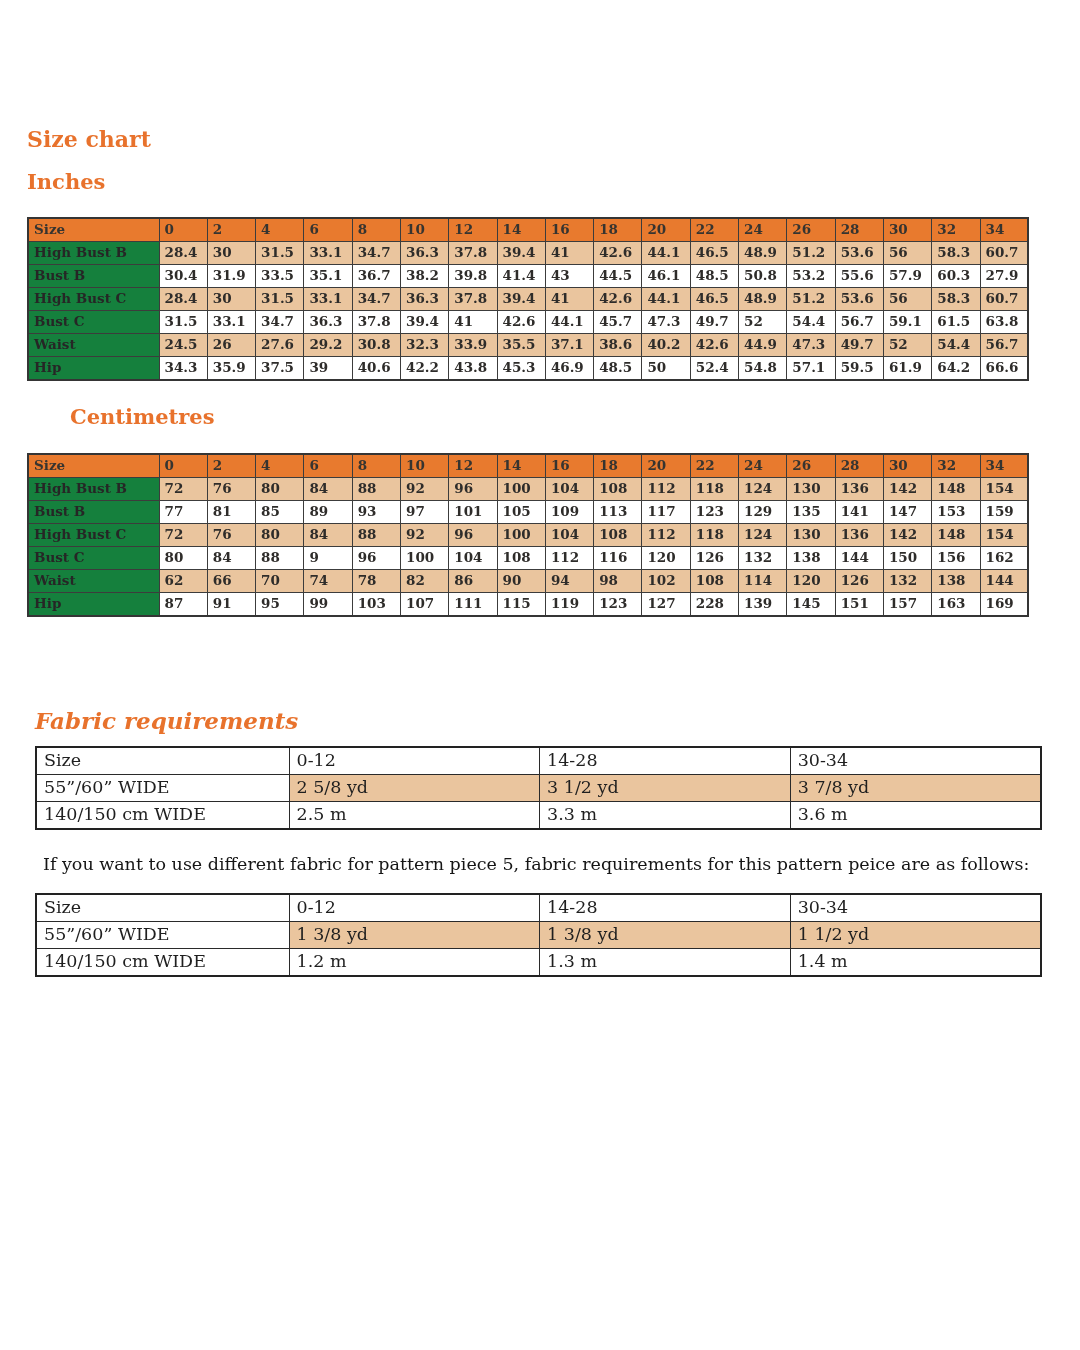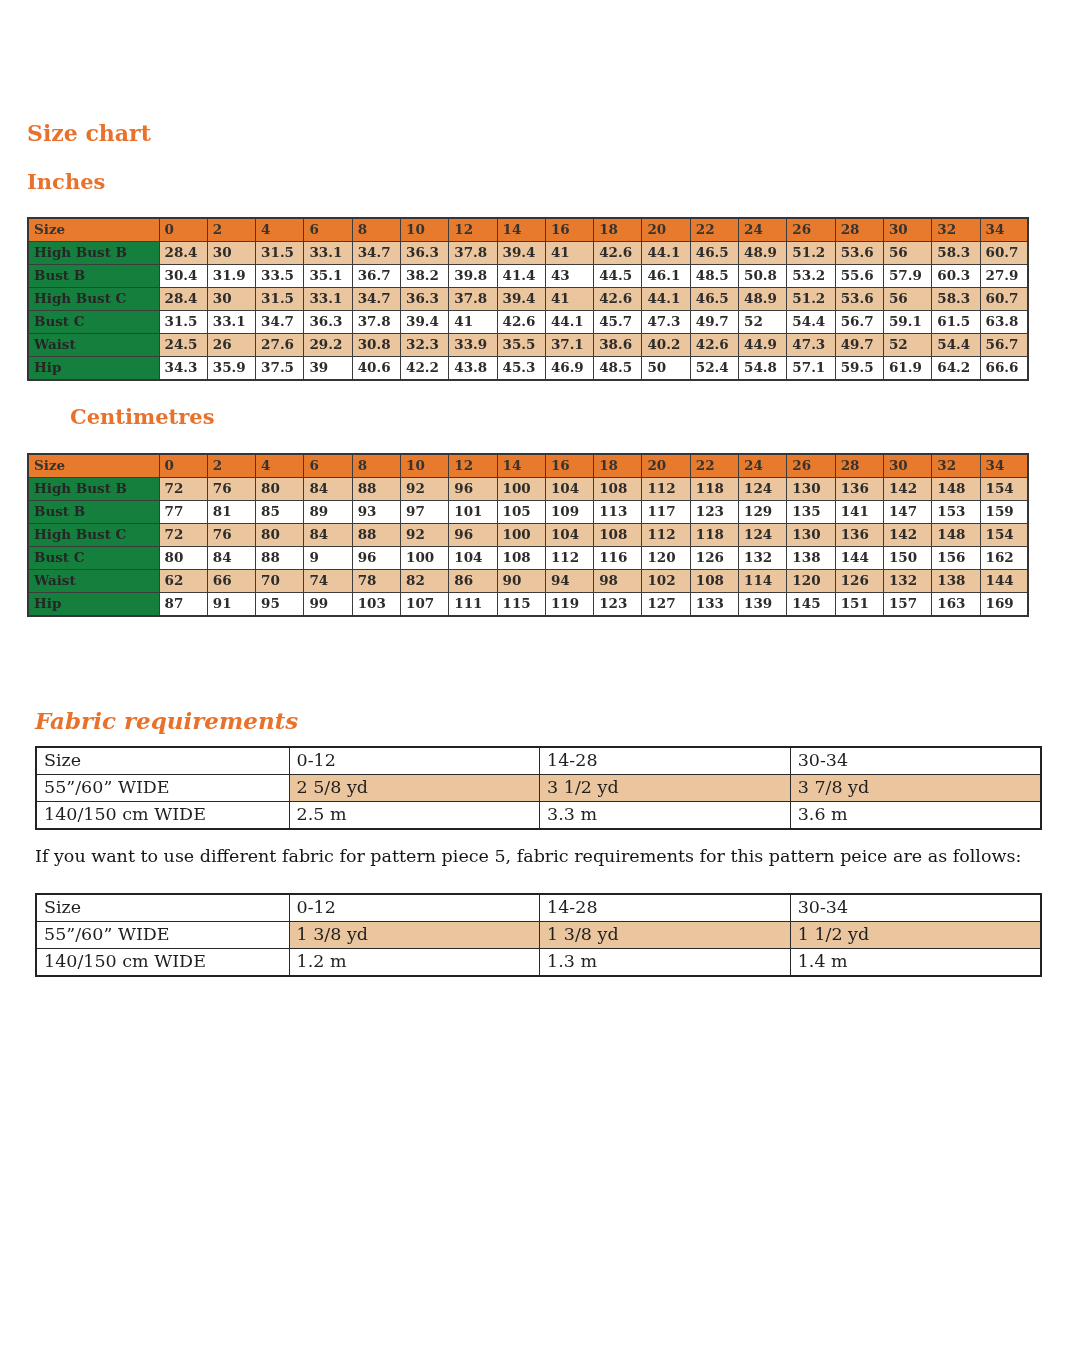--- a/index.html
+++ b/index.html
@@ -12,21 +12,21 @@
     color: #1f1f1f;
     overflow: hidden;
   }
   .heading {
     position: absolute;
     left: 27px;
     margin: 0;
     font-weight: bold;
     color: #e8722c;
   }
-  #size-chart-heading { top: 120px; font-size: 22px; }
+  #size-chart-heading { top: 126px; font-size: 22px; }
   #inches-heading     { top: 169px; font-size: 21px; }
   #cm-heading         { top: 404px; font-size: 21px; margin-left: 43px; }
   #fabric-heading     { top: 707px; left: 35px; font-size: 23px; font-style: italic; }
 
   
   table.size-table {
     position: absolute;
     left: 27px;
     width: 1000px;
     border-collapse: collapse;
@@ -82,21 +82,21 @@
   table.fabric-table { border: 2px solid #222222; }
   table.fabric-table tr.shaded td:not(.rowlabel) { background: #eac59e; }
   col.fab-label-col { width: 253px; }
   col.fab-col       { width: 250.6px; }
 
   .note {
     position: absolute;
     left: 35px;
     top: 846px;
     width: 1010px;
-    margin: 0;
+    margin: 8px;
     font-size: 17.5px;
     color: #151515;
   }
 </style>
 </head>
 <body>
 
 <div class="page">
 
   <h1 class="heading" id="size-chart-heading">Size chart</h1>
@@ -437,21 +437,21 @@
           <td>91</td>
           <td>95</td>
           <td>99</td>
           <td>103</td>
           <td>107</td>
           <td>111</td>
           <td>115</td>
           <td>119</td>
           <td>123</td>
           <td>127</td>
-          <td>133</td>
+          <td>228</td>
           <td>139</td>
           <td>145</td>
           <td>151</td>
           <td>157</td>
           <td>163</td>
           <td>169</td>
         </tr>
       </tbody>
     </table>
 

